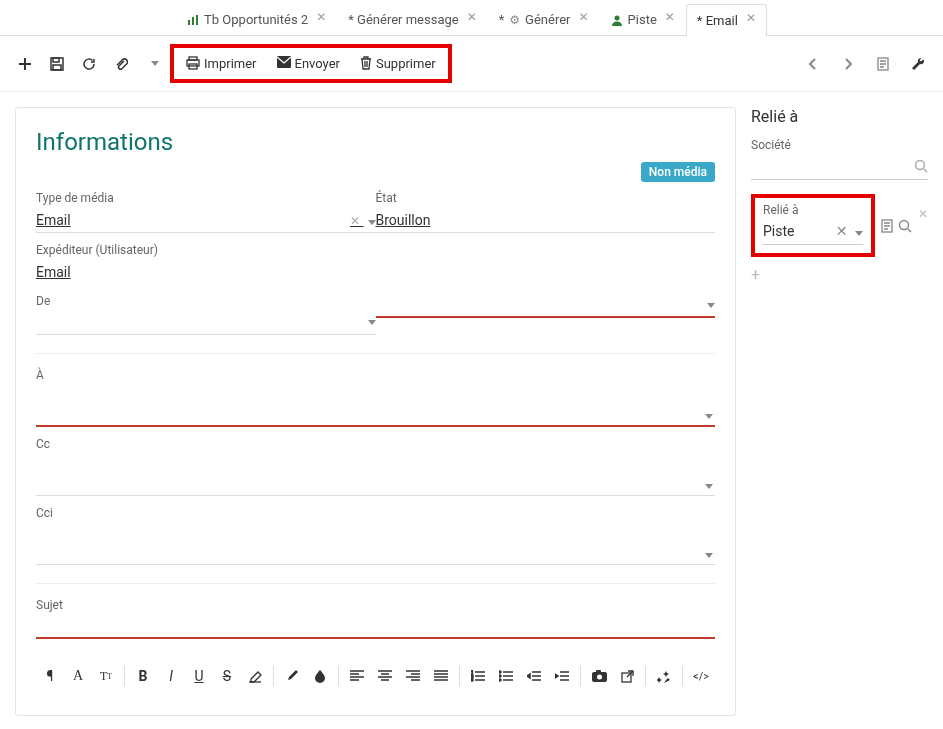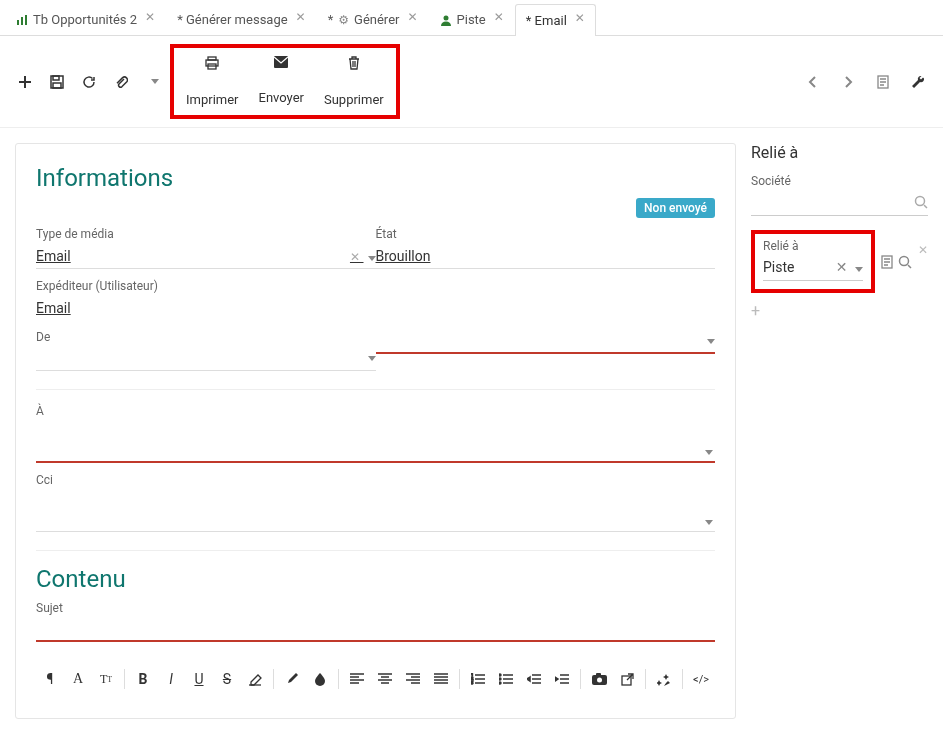--- a/index.html
+++ b/index.html
@@ -1,24 +1,24 @@
 <!DOCTYPE html>
 <html><head>
 <meta charset="utf-8">
 <style>
 * { box-sizing: border-box; margin: 0; padding: 0; }
 body { font-family: -apple-system, BlinkMacSystemFont, "Segoe UI", Roboto, sans-serif; font-size: 13px; color: #333; background: #fff; }
-.tabs { display: flex; border-bottom: 1px solid #ddd; padding: 0 5px; height: 36px; align-items: flex-end; }
+.tabs { display: flex; border-bottom: 1px solid #ddd; padding: 0 5px; height: 36px; align-items: flex-end; justify-content: center; }
 .tab { display: flex; align-items: center; gap: 5px; padding: 8px 10px; color: #555; cursor: pointer; border: 1px solid transparent; border-bottom: none; position: relative; }
 .tab.active { background: #fff; border-color: #ddd; border-radius: 3px 3px 0 0; margin-bottom: -1px; color: #333; }
 .tab .close { font-size: 12px; color: #999; margin-left: 3px; position: relative; top: -3px; }
 .tab-icon { font-size: 12px; }
 .toolbar { display: flex; align-items: center; padding: 8px 10px; border-bottom: 1px solid #eee; gap: 2px; }
 .tb-btn { width: 30px; height: 30px; display: flex; align-items: center; justify-content: center; cursor: pointer; color: #333; font-size: 14px; }
-.tb-action { display: flex; align-items: center; gap: 22px; padding: 5px 10px; cursor: pointer; font-size: 13px; color: #333; flex-direction: column; }
+.tb-action { display: flex; gap: 4px; padding: 5px 10px; cursor: pointer; font-size: 13px; color: #333; }
 .highlight-red { border: 4px solid #e60000; padding: 3px 2px; }
 .toolbar-right { margin-left: auto; display: flex; gap: 5px; }
 .main { display: flex; padding: 15px; gap: 15px; }
 .card { flex: 1; border: 1px solid #e5e5e5; border-radius: 3px; padding: 20px; background: #fff; }
 .side { width: 225px; }
 .section-title { font-size: 24px; font-weight: 400; color: #0f766e; margin-bottom: 8px; }
 .badge-row { text-align: right; margin-bottom: 12px; }
 .badge { background: #3aa9c9; color: #fff; padding: 3px 8px; border-radius: 3px; font-size: 12px; font-weight: 500; }
 .row2 { display: flex; margin-bottom: 10px; }
 .field { flex: 1; }
@@ -164,21 +164,21 @@
         <svg width="14" height="14" viewBox="0 0 14 14" fill="#333">
           <path d="M13 3.5a3 3 0 01-4 3.5L3 13l-2-2 6-6A3 3 0 0110.5 1l-2 2 1.5 1.5 2-2z"></path>
         </svg>
       </div>
   </div>
 </div>
 
 <div class="main">
   <div class="card">
     <div class="section-title">Informations</div>
-    <div class="badge-row"><span class="badge">Non envoyé</span></div>
+    <div class="badge-row"><span class="badge">Non média</span></div>
 
     <div class="row2">
       <div class="field">
         <span class="field-label">Type de média</span>
         <div class="field-value">
           <span>Email</span>
           <span><span class="clear-x">✕</span> <span class="caret-down"></span></span>
         </div>
       </div>
       <div class="field">
@@ -217,28 +217,33 @@
 
     <hr class="sep">
 
     <div class="dest-field">
       <span class="field-label">À</span>
       <div class="multi a-field">
           <span class="caret-down"></span>
         </div>
     </div>
     <div class="dest-field">
+      <span class="field-label">Cc</span>
+      <div class="multi">
+          <span class="caret-down"></span>
+        </div>
+    </div>
+    <div class="dest-field">
       <span class="field-label">Cci</span>
       <div class="multi">
           <span class="caret-down"></span>
         </div>
     </div>
 
     <hr class="sep">
-    <div class="section-title">Contenu</div>
     <div class="dest-field">
       <span class="field-label">Sujet</span>
       <div class="field-value red-line">
           <span></span>
         </div>
     </div>
 
     <div class="editor-toolbar">
       <div class="ed-btn">¶</div>
       <div class="ed-btn" style="font-family:serif">A</div>

